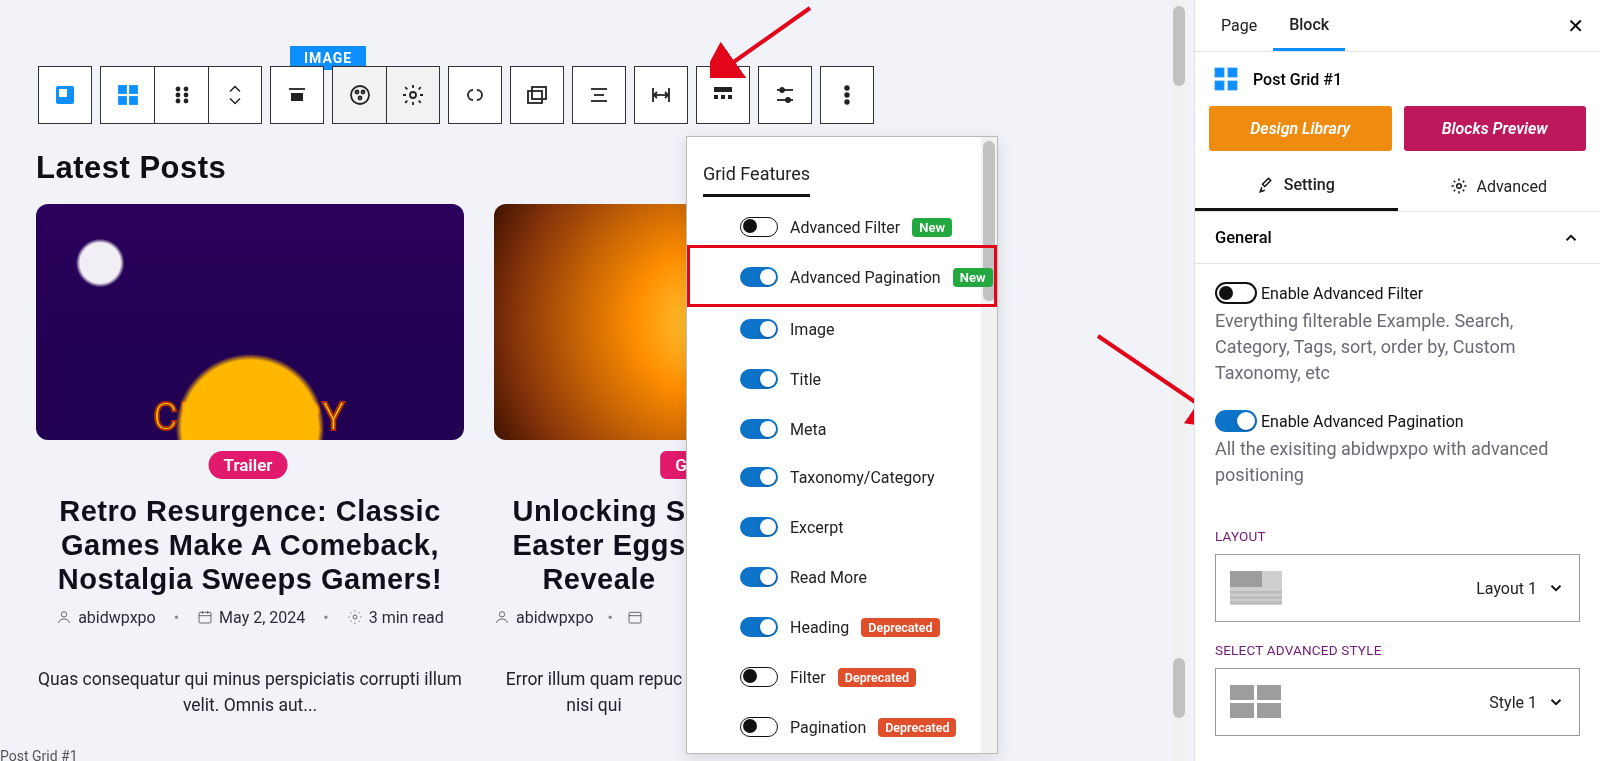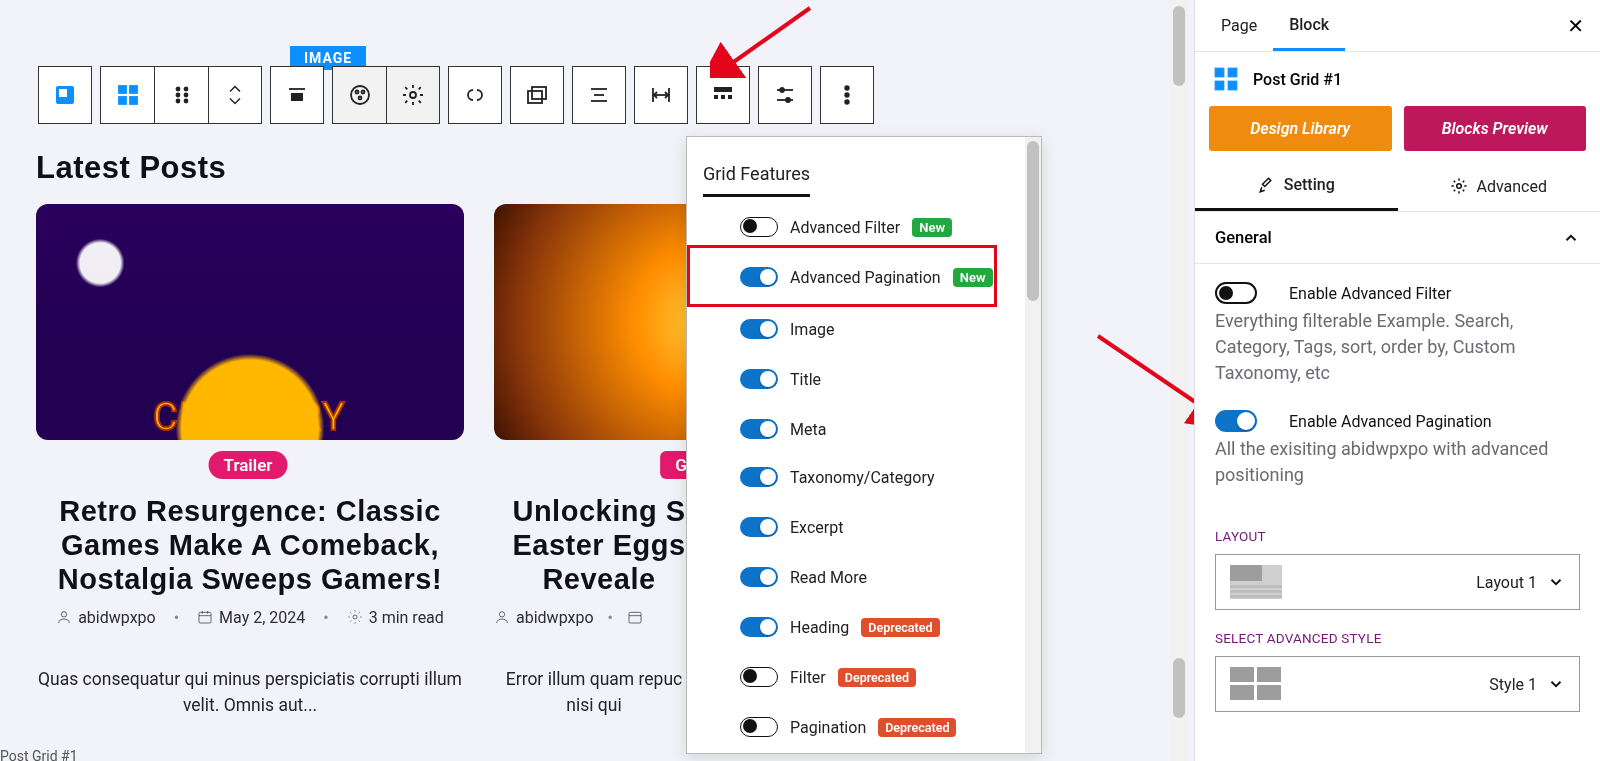--- a/index.html
+++ b/index.html
@@ -39,21 +39,21 @@
   .meta-row .dot::before { content: "•"; color: #888; }
   .meta-row svg { width: 16px; height: 16px; stroke: #222; fill: none; vertical-align: -2px; margin-right: 6px; }
   .excerpt-txt { position: absolute; top: 666px; width: 428px; text-align: center; color: #23232b; font-size: 17.5px; line-height: 1.5; }
 
   .footer-label { position: absolute; left: 0; top: 748px; color: #555; font-size: 14px; }
 
   
   .arrow-svg { position: absolute; }
 
   
-  .popup { position: absolute; left: 686px; top: 136px; width: 356px; height: 618px; background: #fff; border: 1px solid #bbb; box-shadow: 0 4px 16px rgba(0,0,0,0.12); }
+  .popup { position: absolute; left: 686px; top: 136px; width: 312px; height: 618px; background: #fff; border: 1px solid #bbb; box-shadow: 0 4px 16px rgba(0,0,0,0.12); }
   .popup-scroll { position: absolute; right: 0; top: 0; bottom: 0; width: 16px; background: #f1f1f1; }
   .popup-scroll .thumb { position: absolute; left: 2px; width: 12px; top: 4px; height: 160px; background: #c1c1c1; border-radius: 6px; }
   .popup-tab { position: absolute; left: 16px; top: 18px; font-size: 18px; color: #222; padding: 8px 0 10px 0; border-bottom: 3px solid #111; }
   .pop-row { position: absolute; left: 20px; display: flex; align-items: center; gap: 12px; font-size: 16px; color: #222; margin-left: 33px; }
   .toggle { width: 38px; height: 20px; border-radius: 20px; background: #0d73c9; position: relative; flex-shrink: 0; }
   .toggle::after { content: ""; position: absolute; width: 16px; height: 16px; background: #fff; border-radius: 50%; top: 2px; right: 2px; box-shadow: 0 1px 2px rgba(0,0,0,0.3); }
   .toggle.off { background: #fff; border: 1.5px solid #111; }
   .toggle.off::after { background: #111; right: auto; left: 2px; top: 1px; width: 14px; height: 14px; box-shadow: none; }
   .badge-new { background: #22a83f; color: #fff; font-size: 13px; font-weight: 600; padding: 2px 7px; border-radius: 4px; }
   .badge-dep { background: #e04f2c; color: #fff; font-size: 12.5px; font-weight: 600; padding: 2px 7px; border-radius: 4px; }
@@ -69,29 +69,29 @@
   .sb-block-name svg { width: 26px; height: 26px; stroke: #0d8fff; fill: #0d8fff; }
   .sb-btns { display: flex; gap: 12px; padding: 0 14px 10px; font-style: italic; }
   .sb-btn { flex: 1; padding: 13px 0; text-align: center; font-weight: 600; font-size: 16px; color: #fff; border-radius: 3px; cursor: pointer; }
   .btn-orange { background: #ef8b0f; }
   .btn-blue { background: #be185d; }
   .sb-tabnav { display: flex; border-bottom: 1px solid #e4e4e4; }
   .sb-tabnav .ti { flex: 1; text-align: center; padding: 14px 0; font-size: 16px; color: #222; display: flex; align-items: center; justify-content: center; gap: 8px; }
   .sb-tabnav .ti.active { border-bottom: 3px solid #111; font-weight: 500; }
   .sb-section-head { display: flex; align-items: center; justify-content: space-between; padding: 16px 20px; font-size: 16.5px; font-weight: 500; border-bottom: 1px solid #e4e4e4; cursor: pointer; }
   .sb-body { padding: 18px 20px; }
-  .sb-toggle-row { display: flex; align-items: center; gap: 32px; font-size: 16px; color: #111; margin-bottom: 4px; }
+  .sb-toggle-row { display: flex; align-items: center; gap: 4px; font-size: 16px; color: #111; margin-bottom: 4px; }
   .sb-toggle-w { width: 42px; height: 22px; border-radius: 22px; position: relative; flex-shrink: 0; }
   .sb-toggle-w.off { background: #fff; border: 2px solid #111; }
   .sb-toggle-w.off::after { content: ""; position: absolute; width: 14px; height: 14px; background: #111; border-radius: 50%; top: 2px; left: 2px; }
   .sb-toggle-w.on { background: #0d73c9; }
   .sb-toggle-w.on::after { content: ""; position: absolute; width: 18px; height: 18px; background: #fff; border-radius: 50%; top: 2px; right: 2px; box-shadow: 0 1px 2px rgba(0,0,0,0.3); }
   .sb-desc { font-size: 18px; color: #6a6a74; line-height: 1.45; margin-bottom: 24px; }
   .sb-label { font-size: 13.5px; letter-spacing: 0.2px; color: #701a75; margin: 6px 0 10px; }
-  .sb-select { border: 1px solid #999; padding: 10px 14px; display: flex; align-items: center; justify-content: space-between; cursor: pointer; margin-bottom: 20px; }
+  .sb-select { border: 1px solid #999; padding: 16px 14px; display: flex; align-items: center; justify-content: space-between; cursor: pointer; margin-bottom: 20px; }
   .sb-select .preview { width: 52px; height: 34px; background: #cfcfcf; position: relative; }
   .sb-select .preview::before { content: ""; position: absolute; left: 0; top: 0; width: 32px; height: 16px; background: #9d9d9d; }
   .sb-select .preview::after { content: ""; position: absolute; left: 0; top: 20px; width: 52px; height: 3px; background: #bdbdbd; box-shadow: 0 5px 0 #bdbdbd, 0 10px 0 #bdbdbd; }
   .sb-select .preview-style { width: 52px; height: 34px; position: relative; }
   .sb-select .preview-style::before { content: ""; position: absolute; background: #9d9d9d; width: 24px; height: 15px; left: 0; top: 0; box-shadow: 27px 0 0 #9d9d9d, 0 18px 0 #9d9d9d, 27px 18px 0 #9d9d9d; }
   .sb-select .val { display: flex; align-items: center; gap: 10px; color: #222; font-size: 16px; }
 </style>
 </head>
 <body>
 

